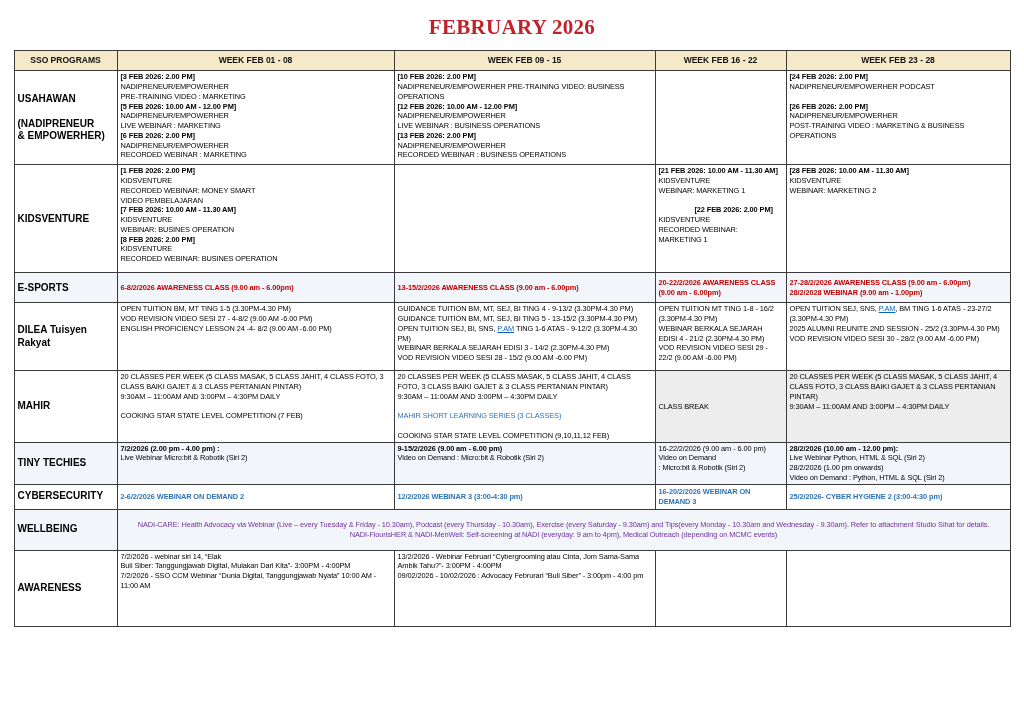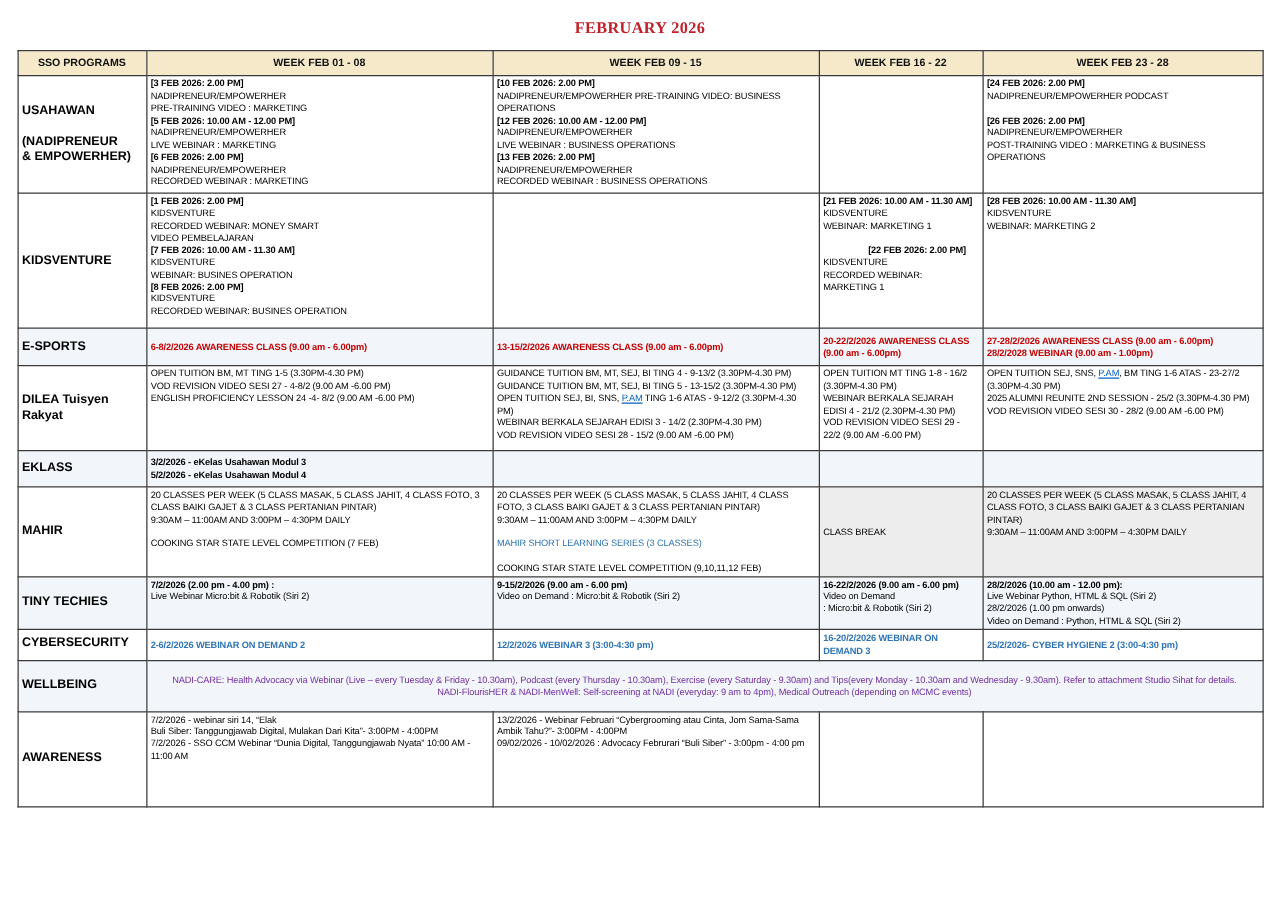--- a/index.html
+++ b/index.html
@@ -6,21 +6,21 @@
   body{
     width:1024px;height:724px;background:#ffffff;overflow:hidden;position:relative;
     font-family:"Liberation Sans", sans-serif;color:#000;
   }
   .title-wrap{text-align:center;margin-top:14px;line-height:1.25;}
   .title{
     font-family:"Liberation Serif", serif;font-weight:bold;font-size:16px;
     color:#24408e;letter-spacing:.3px;
   }
   .subtitle{
-    font-family:"Liberation Serif", serif;font-weight:bold;font-size:13px;
+    font-family:"Liberation Serif", serif;font-weight:bold;font-size:21px;
     color:#c0222c;letter-spacing:.3px;
   }
   table{border-collapse:collapse;table-layout:fixed;width:996px;margin:10px auto 0 auto;}
   td,th{border:1px solid #3a3a3a;padding:1px 3px;vertical-align:top;overflow:hidden;}
   thead th{
     background:#f5e9c9;font-size:8.5px;font-weight:bold;text-align:center;
     padding:4px 2px;color:#111;
   }
   thead th:first-child{text-align:center;}
   .prog{font-size:10px;font-weight:bold;vertical-align:middle;line-height:1.25;}
@@ -178,32 +178,20 @@
           <div class="ln"><span>OPEN TUITION MT TING 1-8 - 16/2 (3.30PM-4.30 PM)</span></div>
           <div class="ln"><span>WEBINAR BERKALA SEJARAH EDISI 4 - 21/2 (2.30PM-4.30 PM)</span></div>
           <div class="ln"><span>VOD REVISION VIDEO SESI 29 - 22/2 (9.00 AM -6.00 PM)</span></div>
         </td>
         <td class="cell">
           <div class="ln"><span>OPEN TUITION SEJ, SNS, </span><span style="color: rgb(5, 99, 193); text-decoration: underline;">P.AM</span><span>, BM TING 1-6 ATAS - 23-27/2 (3.30PM-4.30 PM)</span></div>
           <div class="ln"><span>2025 ALUMNI REUNITE 2ND SESSION - 25/2 (3.30PM-4.30 PM)</span></div>
           <div class="ln"><span>VOD REVISION VIDEO SESI 30 - 28/2 (9.00 AM -6.00 PM)</span></div>
         </td>
       </tr>
-      <tr data-row="eklass">
-        <td class="prog">
-          <div class="ln"><span style="font-weight: bold;">EKLASS</span></div>
-        </td>
-        <td class="cell">
-          <div class="ln"><span style="font-weight: bold;">3/2/2026 - eKelas Usahawan Modul 3</span></div>
-          <div class="ln"><span style="font-weight: bold;">5/2/2026 - eKelas Usahawan Modul 4</span></div>
-        </td>
-        <td class="cell"></td>
-        <td class="cell"></td>
-        <td class="cell"></td>
-      </tr>
       <tr data-row="mahir">
         <td class="prog">
           <div class="ln"><span style="font-weight: bold;">MAHIR</span></div>
         </td>
         <td class="cell">
           <div class="ln"><span>20 CLASSES PER WEEK (5 CLASS MASAK, 5 CLASS JAHIT, 4 CLASS FOTO, 3 CLASS BAIKI GAJET &amp; 3 CLASS PERTANIAN PINTAR)</span></div>
           <div class="ln"><span>9:30AM – 11:00AM AND 3:00PM – 4:30PM DAILY</span></div>
           <div class="ln">&nbsp;</div>
           <div class="ln"><span>COOKING STAR STATE LEVEL COMPETITION (7 FEB)</span></div>
         </td>
@@ -229,21 +217,21 @@
         </td>
         <td class="cell">
           <div class="ln"><span style="font-weight: bold;">7/2/2026 (2.00 pm - 4.00 pm) :</span></div>
           <div class="ln"><span>Live Webinar Micro:bit &amp; Robotik (Siri 2)</span></div>
         </td>
         <td class="cell">
           <div class="ln"><span style="font-weight: bold;">9-15/2/2026 (9.00 am - 6.00 pm)</span></div>
           <div class="ln"><span>Video on Demand : Micro:bit &amp; Robotik (Siri 2)</span></div>
         </td>
         <td class="cell">
-          <div class="ln"><span style="font-weight: bold;">16-22/2/2026 (9.00 am - 6.00 pm)</span></div>
+          <div class="ln"><span style="font-weight: normal;">16-22/2/2026 (9.00 am - 6.00 pm)</span></div>
           <div class="ln"><span>Video on Demand</span></div>
           <div class="ln"><span>: Micro:bit &amp; Robotik (Siri 2)</span></div>
         </td>
         <td class="cell">
           <div class="ln"><span style="font-weight: bold;">28/2/2026 (10.00 am - 12.00 pm):</span></div>
           <div class="ln"><span>Live Webinar Python, HTML &amp; SQL (Siri 2)</span></div>
           <div class="ln"><span>28/2/2026 (1.00 pm onwards)</span></div>
           <div class="ln"><span>Video on Demand : Python, HTML &amp; SQL (Siri 2)</span></div>
         </td>
       </tr>

